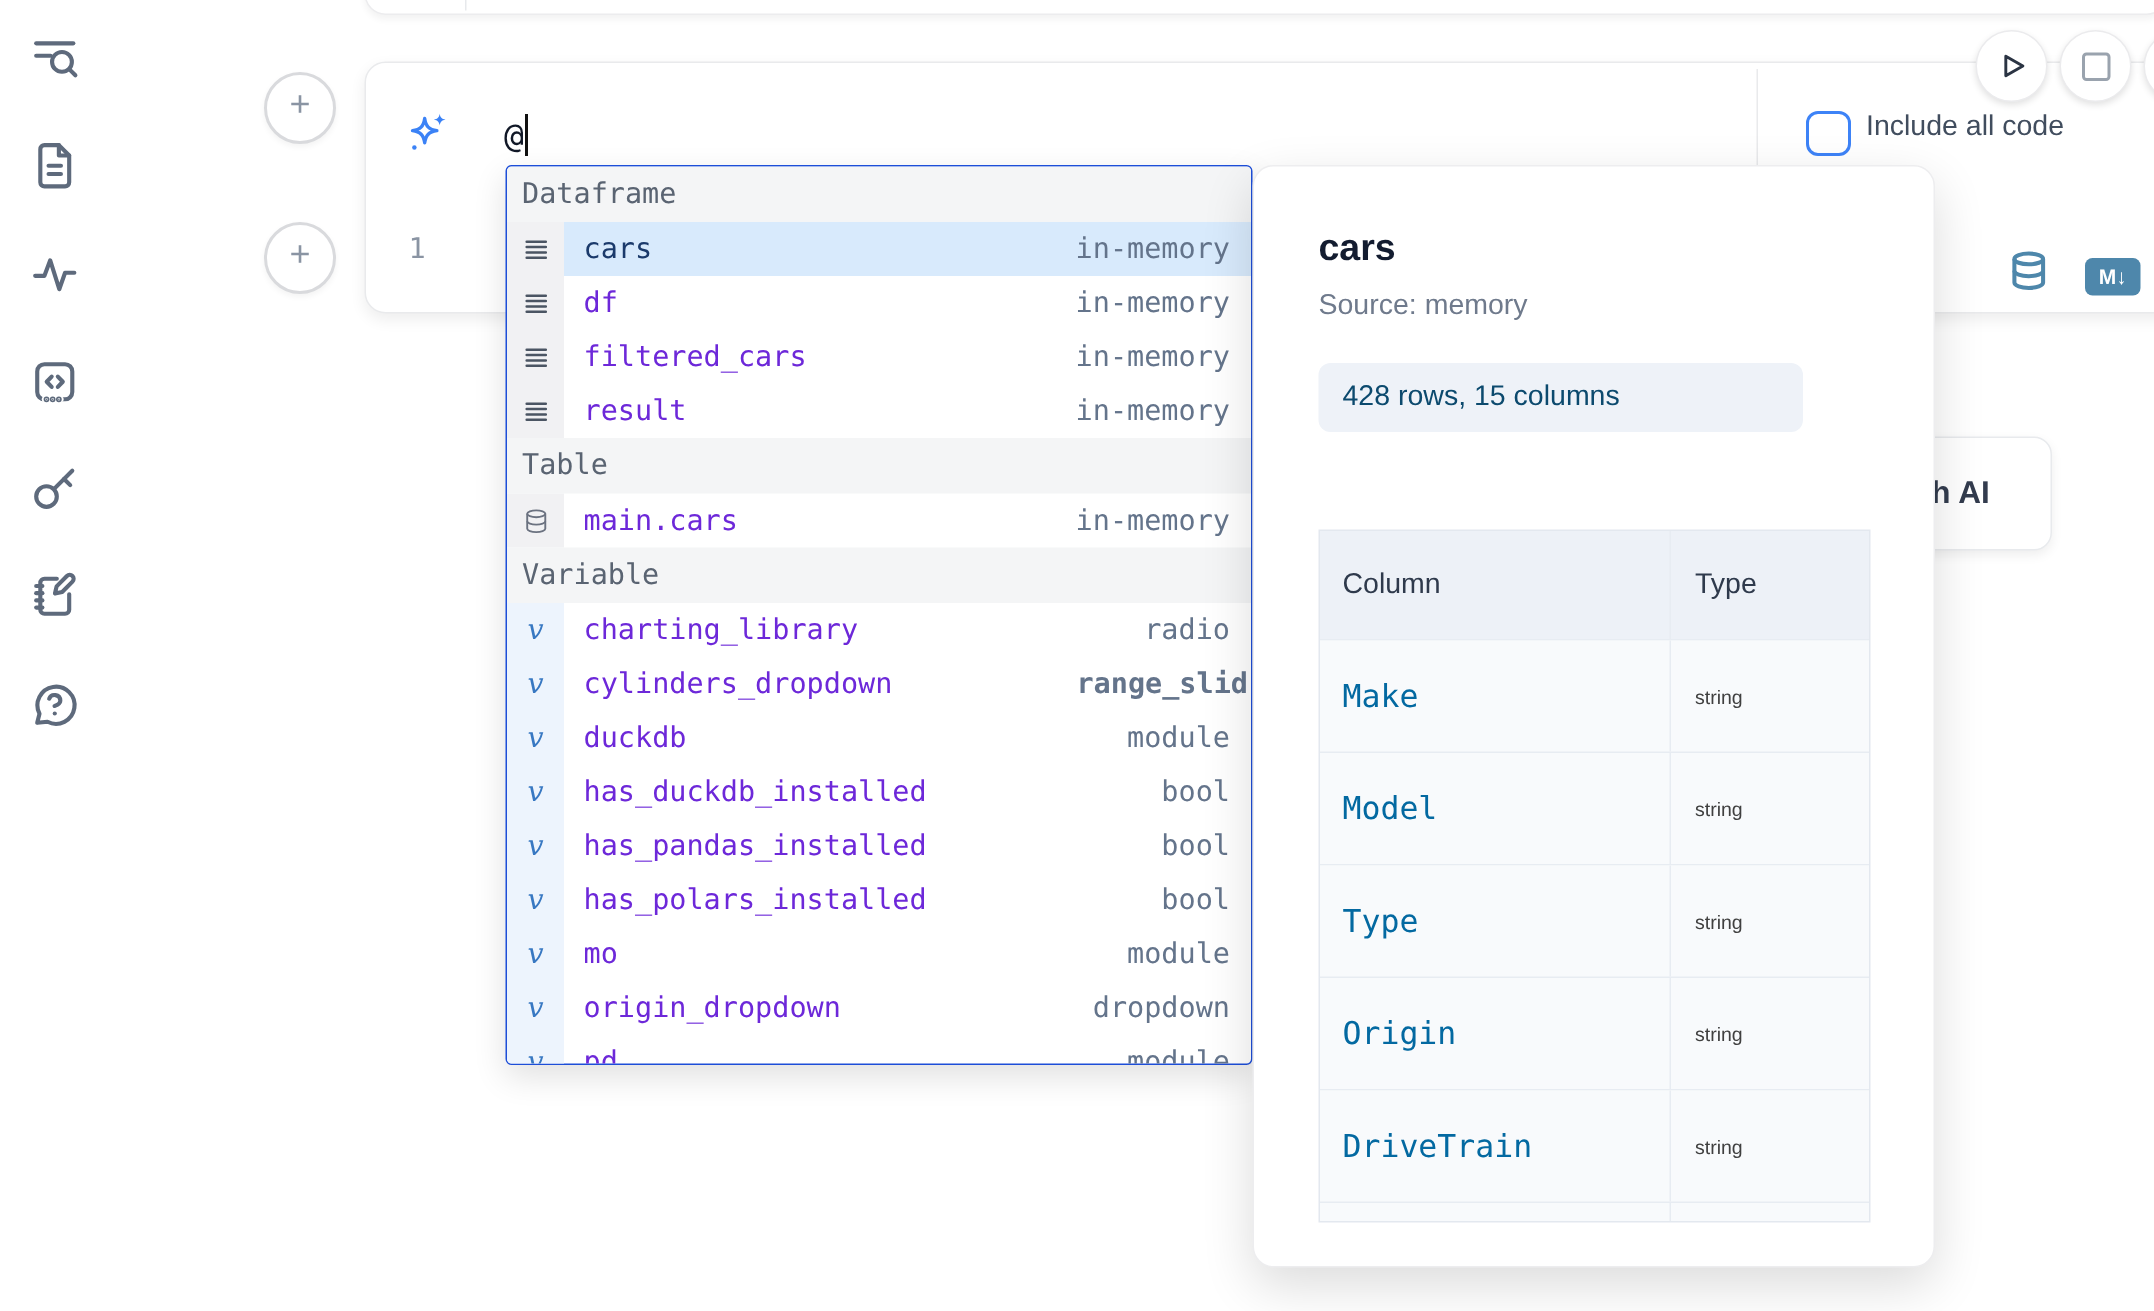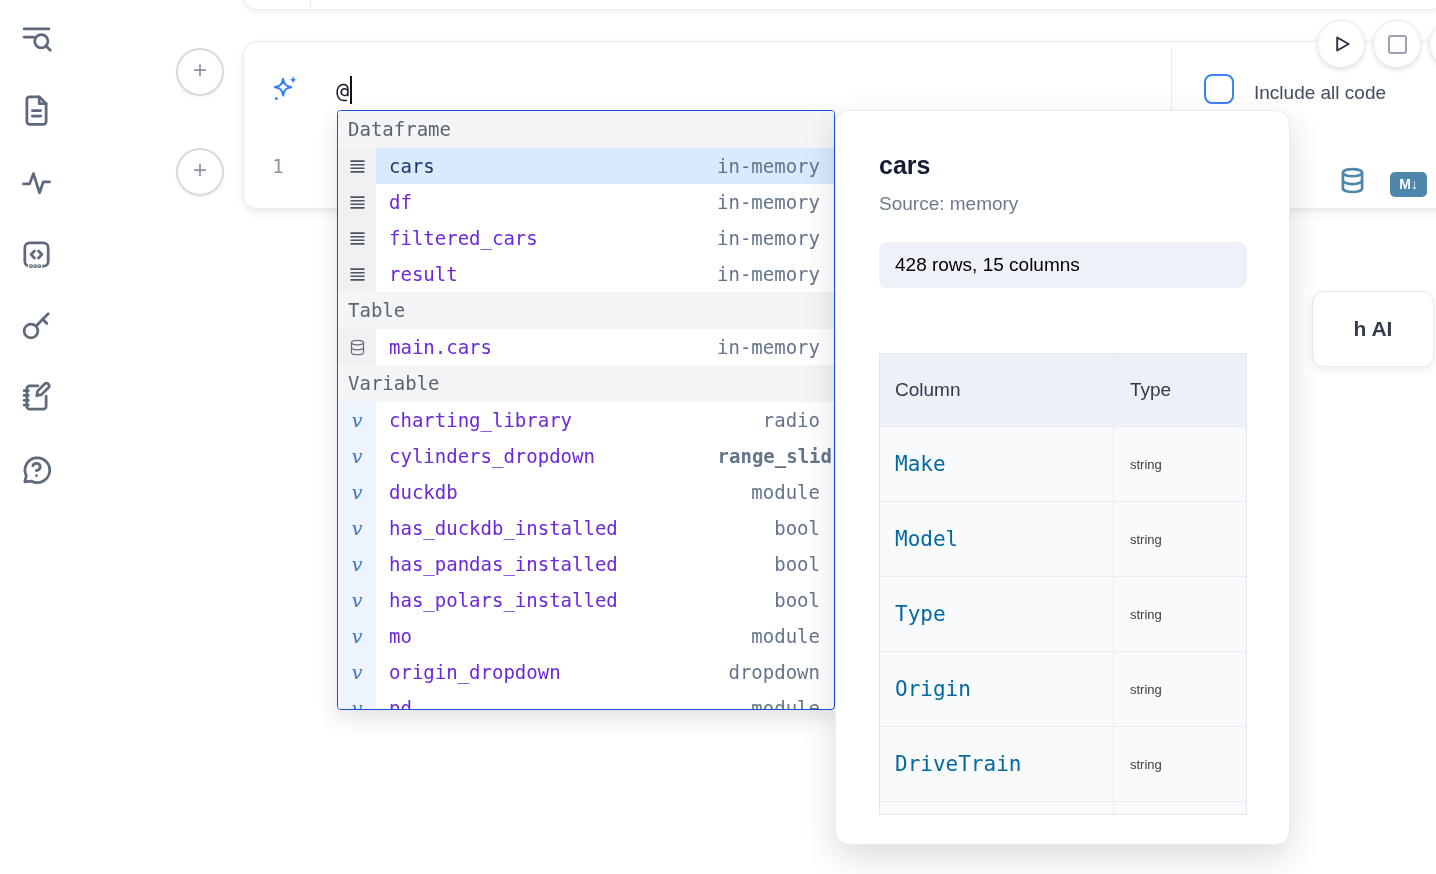--- a/index.html
+++ b/index.html
@@ -25,21 +25,21 @@
             box-shadow:0 2px 4px rgba(0,0,0,.05);}
 
   
   .cell-card{left:243px;top:41px;width:1213px;height:166px;background:#fff;
              border:1px solid #e9eaec;border-radius:14px;box-shadow:0 4px 10px rgba(0,0,0,.07);z-index:2;}
   .sparkle{position:absolute;left:26px;top:32px;width:30px;height:30px;}
   .prompt-text{position:absolute;left:92px;top:34px;font-family:"DejaVu Sans Mono",monospace;
                font-size:22px;color:#111827;}
   .caret{display:inline-block;width:2px;height:28px;background:#111;vertical-align:-6px;margin-left:1px;}
   .prompt-vdiv{position:absolute;left:927px;top:4px;height:66px;width:1px;background:#e9eaec;}
-  .include-row{position:absolute;left:960px;top:32px;display:flex;align-items:flex-end;gap:20px;}
+  .include-row{position:absolute;left:960px;top:32px;display:flex;align-items:flex-start;gap:10px;}
   .checkbox{width:26px;height:26px;border:2px solid #3d83f7;border-radius:8px;background:#fff;cursor:pointer;}
   .include-label{font-size:19px;color:#414d5e;cursor:pointer;}
   .line-no{position:absolute;left:22px;top:113px;width:24px;text-align:center;
            font-family:"DejaVu Sans Mono",monospace;font-size:19px;color:#8a94a3;}
   .cell-db-icon{position:absolute;left:1095px;top:122px;width:27px;height:33px;cursor:pointer;}
   .md-badge{position:absolute;left:1146px;top:130px;width:37px;height:25px;background:#4e87ab;color:#fff;
             border-radius:5px;font-size:14px;font-weight:bold;text-align:center;line-height:25px;
             letter-spacing:0;cursor:pointer;}
 
   
@@ -59,33 +59,33 @@
   .gut-blue{background:#edf4fd;}
   .ac-body{flex:1;display:flex;align-items:center;height:100%;padding:0 14px 0 13px;overflow:hidden;}
   .ac-row.selected .ac-body{background:#d8eafc;}
   .ac-name{color:#6d28d9;white-space:nowrap;}
   .ac-row.selected .ac-name{color:#1b3a6b;}
   .ac-type{margin-left:auto;color:#64748b;white-space:nowrap;}
   .ac-type.clipright{margin-right:-12px;font-weight:bold;}
   .var-glyph{font-family:"DejaVu Serif",serif;font-style:italic;font-size:19px;color:#3878c2;}
 
   
-  .ai-btn{left:1312px;top:291px;width:120px;height:74px;background:#fff;border:1px solid #e8eaed;
+  .ai-btn{left:1246px;top:291px;width:120px;height:74px;background:#fff;border:1px solid #e8eaed;
           border-radius:12px;box-shadow:0 3px 8px rgba(0,0,0,.07);z-index:8;display:flex;
           align-items:center;justify-content:center;font-size:21px;font-weight:bold;color:#333c4e;cursor:pointer;}
 
   
   .panel{left:835px;top:110px;width:455px;height:735px;background:#fff;border:1px solid #ededef;
          border-radius:14px;box-shadow:0 12px 34px rgba(0,0,0,.14);z-index:12;box-sizing:border-box;
          padding:40px 0 0 43px;}
   .panel-title{font-size:25px;font-weight:bold;color:#131c30;}
   .panel-source{margin-top:13px;font-size:19px;color:#6f7a8c;}
-  .panel-pill{margin-top:27px;width:368px;height:46px;background:#eef2f8;border-radius:8px;
+  .panel-pill{margin-top:27px;width:323px;height:46px;background:#eef2f8;border-radius:8px;
               box-sizing:border-box;display:flex;align-items:center;padding-left:16px;
-              font-size:19px;color:#000000;}
+              font-size:19px;color:#0c4a6e;}
   .schema-wrap{margin-top:65px;width:368px;height:462px;overflow:hidden;border:1px solid #e3e8ef;
                box-sizing:border-box;}
   .schema-row{display:flex;border-bottom:1px solid #e7ecf2;}
   .schema-row:last-child{border-bottom:none;}
   .sc-col{width:234px;box-sizing:border-box;padding-left:15px;display:flex;align-items:center;
           border-right:1px solid #e7ecf2;}
   .sc-type{width:132px;box-sizing:border-box;padding-left:16px;display:flex;align-items:center;}
   .schema-head{height:72px;background:#edf1f7;font-size:19px;color:#2f3a4c;}
   .schema-data{height:74px;background:#f8fafc;}
   .schema-data .sc-col{font-family:"DejaVu Sans Mono",monospace;font-size:21px;color:#0369a1;}

